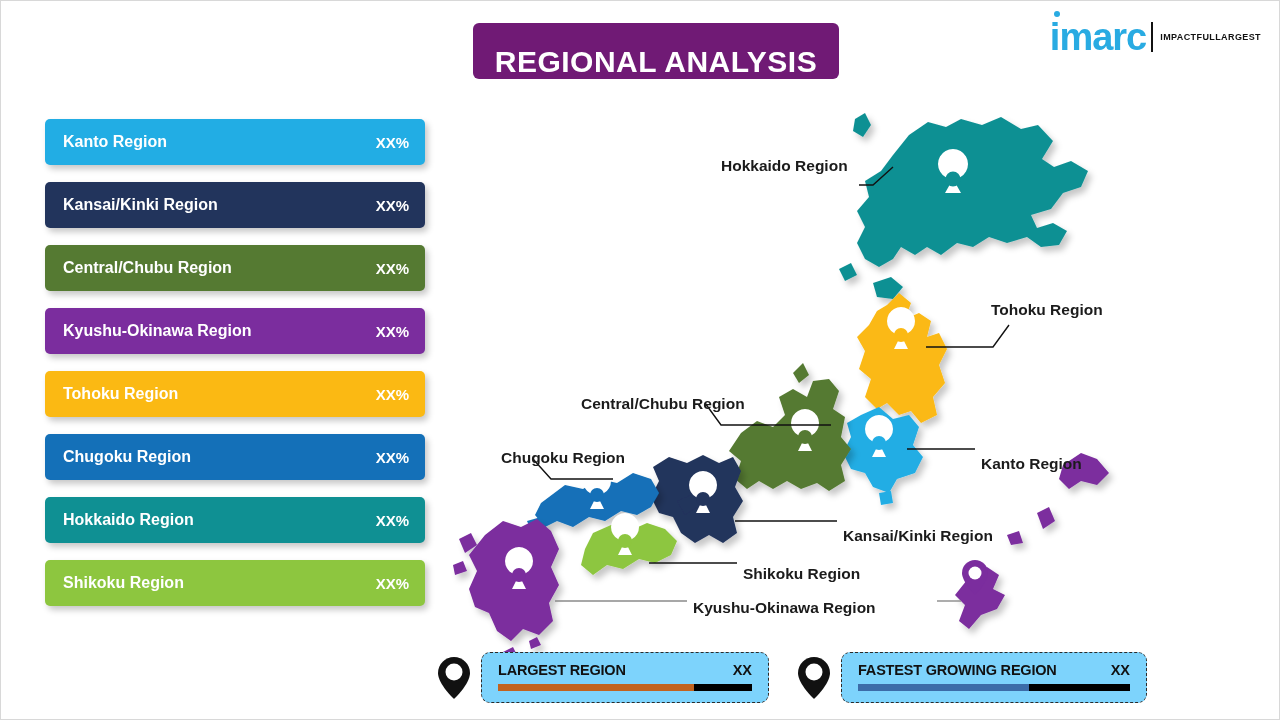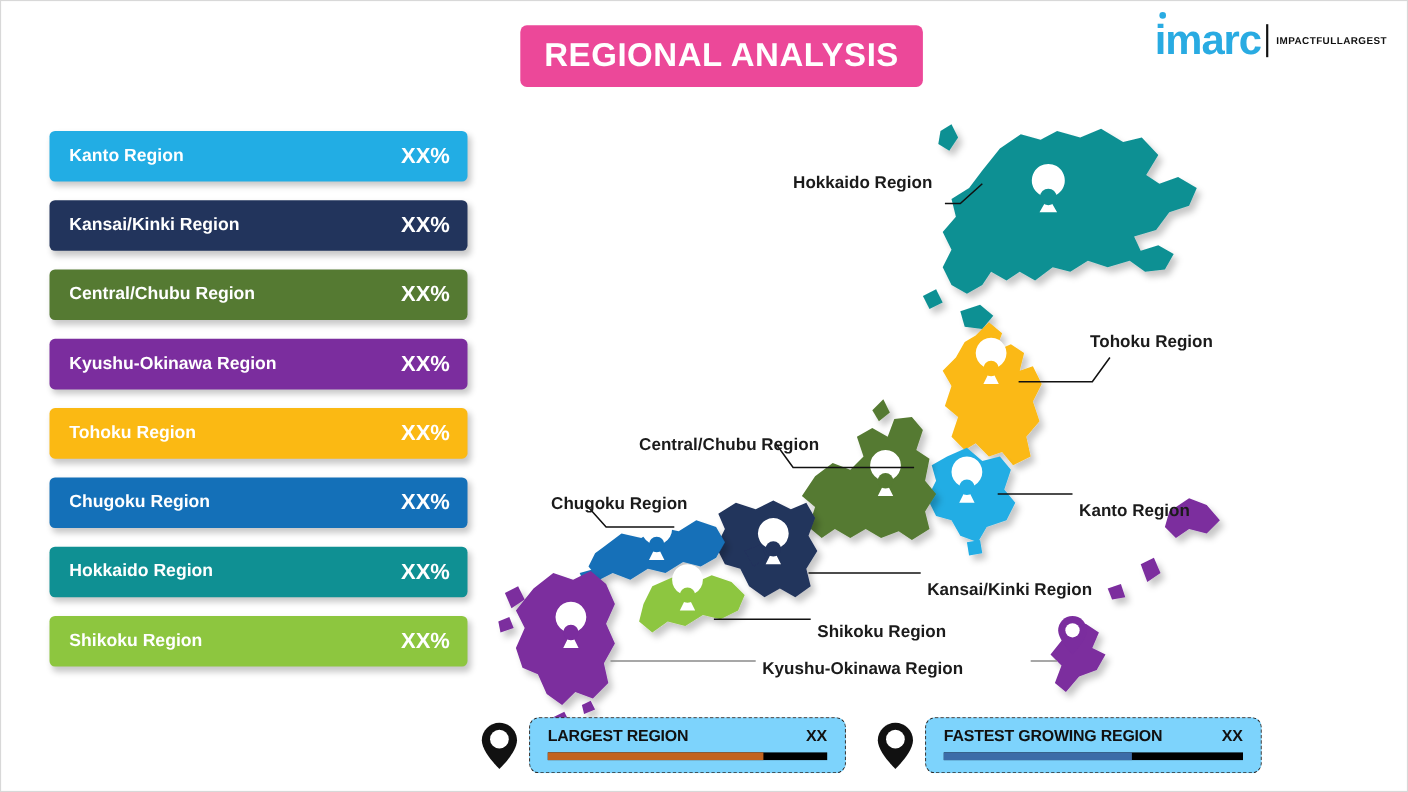--- a/index.html
+++ b/index.html
@@ -112,21 +112,21 @@
     padding: 0 16px 0 18px;
   }
   .legend-row .legend-label {
     color: #ffffff;
     font-size: 16px;
     font-weight: bold;
     white-space: nowrap;
   }
   .legend-row .legend-value {
     color: #ffffff;
-    font-size: 20px;
+    font-size: 15px;
     font-weight: bold;
     margin-left: auto;
   }
 
   
   #map-area {
     position: absolute;
     left: 440px;
     top: 96px;
     width: 830px;
@@ -192,21 +192,21 @@
   .stat-fill {
     position: absolute;
     left: 0; top: 0; bottom: 0;
   }
 </style>
 </head>
 <body>
 
 <div id="page">
 
-  <div id="title-banner" style="background: #ec4899;">
+  <div id="title-banner" style="background: #701a75; align-items: flex-end;">
     <span class="title-text">REGIONAL ANALYSIS</span>
   </div>
 
   <div id="logo">
     <span class="logo-word" style="color: rgb(41, 171, 226);">
       <span class="logo-dot" style="background: rgb(41, 171, 226);"></span>
       <span>imarc</span>
     </span>
     <span class="logo-divider"></span>
     <span class="logo-tag">

